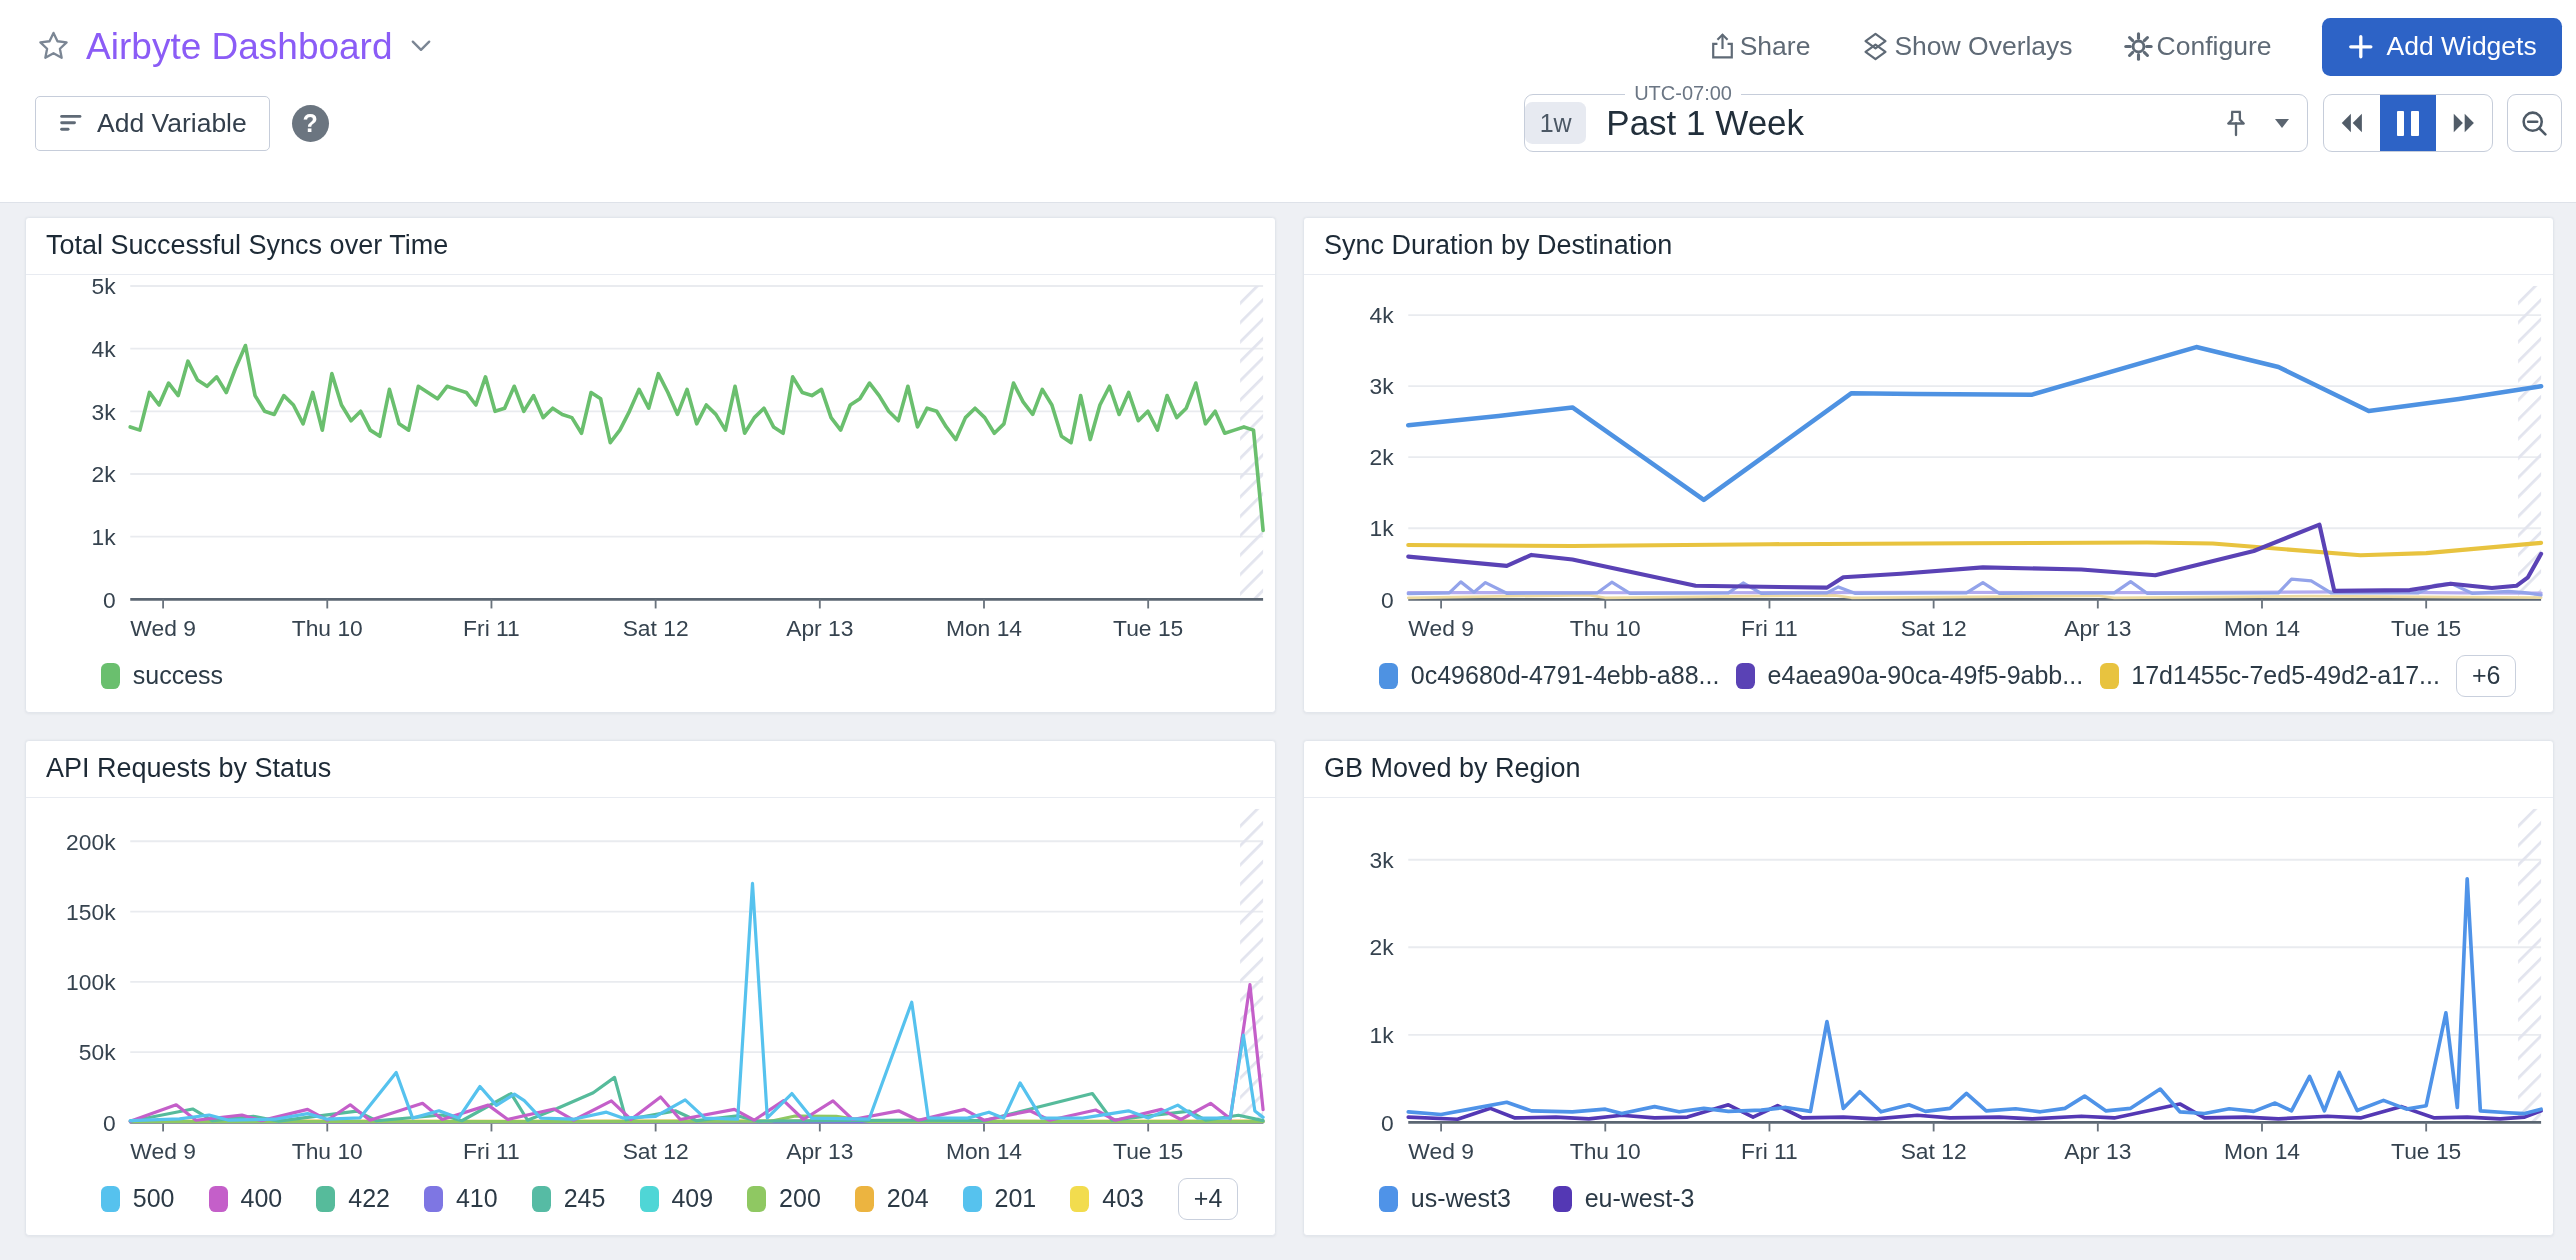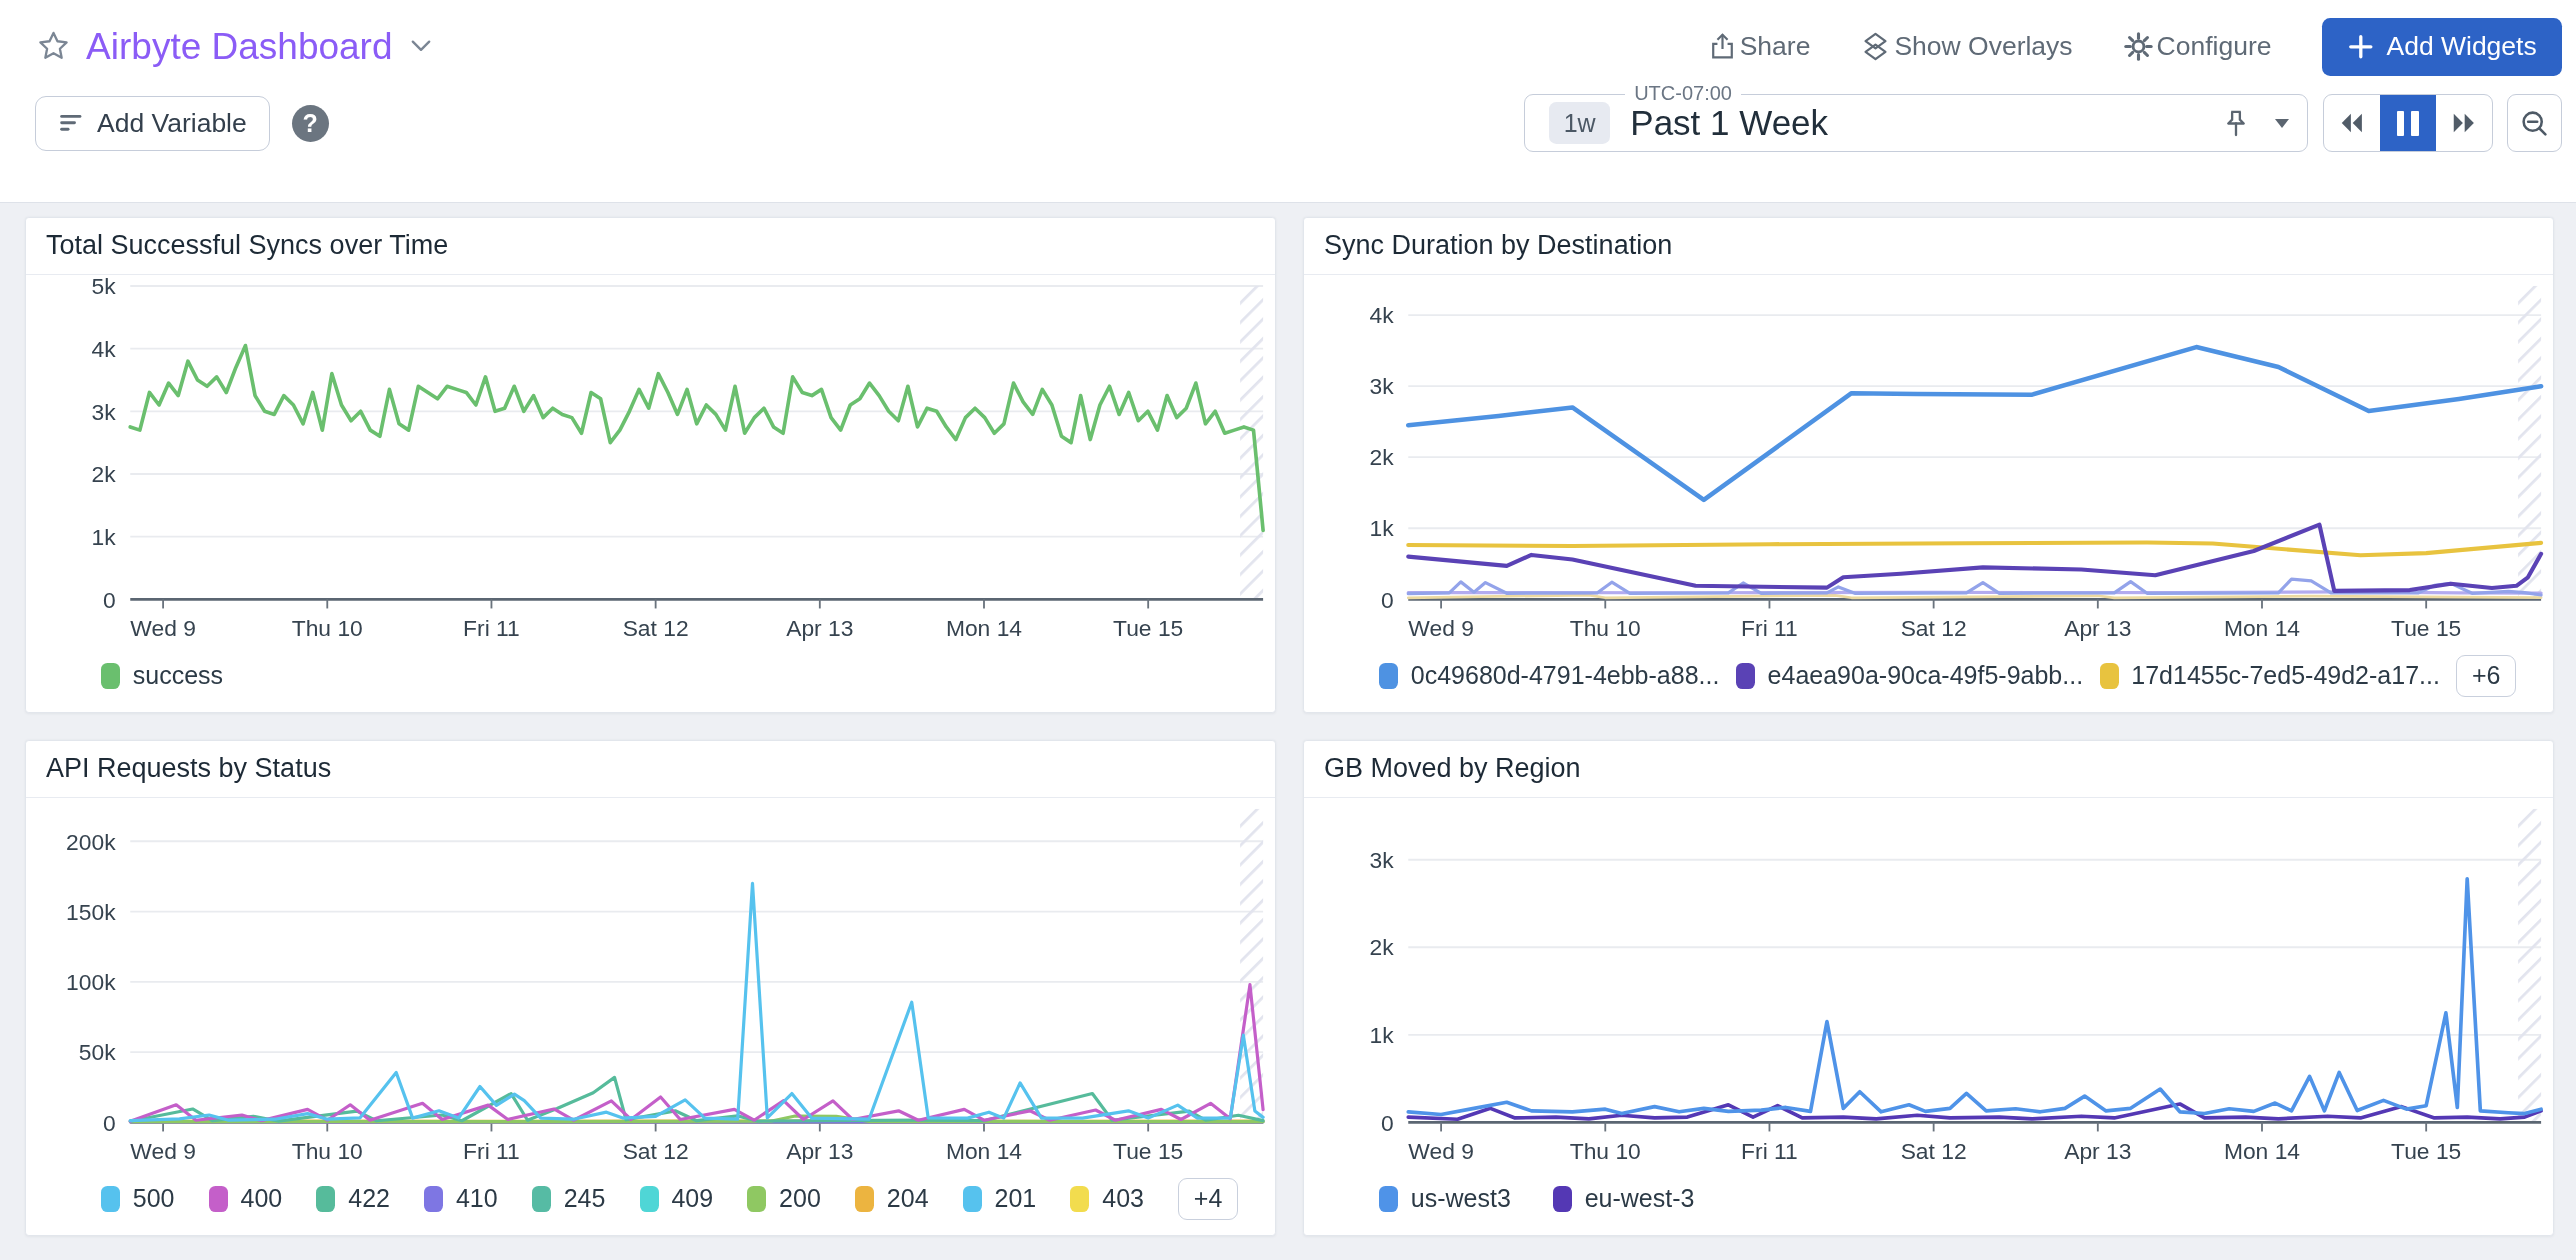--- a/index.html
+++ b/index.html
@@ -9,28 +9,28 @@
   .row1 { display:flex; justify-content:space-between; align-items:center; padding-left:23px; height:64px; }
   .r1-left { display:flex; align-items:center; gap:16.4px; }
   .dash-title { font-size:37px; font-weight:400; color:#8b5cf6; }
   .r1-right { display:flex; align-items:center; gap:51px; }
   .action { display:flex; align-items:center; gap:4px; font-size:26.5px; color:#5f6a76; cursor:pointer; }
   .btn-primary { display:flex; align-items:center; gap:12.8px; background:#2d63c6; color:#fff;
     font-size:26.5px; font-weight:500; border:none; border-radius:8.2px; height:58px; padding:0 25.6px; cursor:pointer; }
   .row2 { display:flex; justify-content:space-between; align-items:center; margin-top:14.6px; padding-left:21px; height:60px; }
   .r2-left { display:flex; align-items:center; gap:22px; }
   .btn-outline { display:flex; align-items:center; gap:13.7px; background:#fff; border:1.8px solid #c6cdda;
-    border-radius:11px; height:55px; padding:0 22px; font-size:26.5px; color:#333f4c; cursor:pointer; }
+    border-radius:5px; height:55px; padding:0 22px; font-size:26.5px; color:#333f4c; cursor:pointer; }
   .help { width:37px; height:37px; border-radius:50%; background:#6b7580; color:#fff; font-size:25px;
     font-weight:bold; display:flex; align-items:center; justify-content:center; cursor:pointer; }
   .r2-right { display:flex; align-items:center; gap:14.6px; }
   .timebox { position:relative; display:flex; align-items:center; width:784px; height:58px;
     border:1.8px solid #c6cdda; border-radius:9px; background:#fff; cursor:pointer; }
   .tz { position:absolute; top:-12.8px; left:100px; background:#fff; padding:0 9px; font-size:20px; color:#6b7684; }
-  .chip { background:#e7eaf1; border-radius:7.3px; padding:6.4px 14.6px; font-size:25px; color:#4c5865; margin-left:24px; }
+  .chip { background:#e7eaf1; border-radius:7.3px; padding:6.4px 14.6px; font-size:25px; color:#4c5865; margin-left:0; }
   .range-label { font-size:35px; color:#222f3b; margin-left:20px; }
   .timebox .pin { margin-left:auto; }
   .caret { width:0; height:0; border-left:7.3px solid transparent; border-right:7.3px solid transparent;
     border-top:9px solid #5b6570; margin:0 18px 0 27px; }
   .navgroup { display:flex; align-items:stretch; height:58px; border:1.8px solid #c6cdda; border-radius:9px;
     overflow:hidden; background:#fff; }
   .navgroup .seg { width:56px; display:flex; align-items:center; justify-content:center; cursor:pointer; }
   .seg.active { background:#2d63c6; }
   .pausebars { display:flex; gap:7.3px; }
   .pausebars i { display:block; width:7.3px; height:25px; background:#fff; border-radius:0.9px; }

